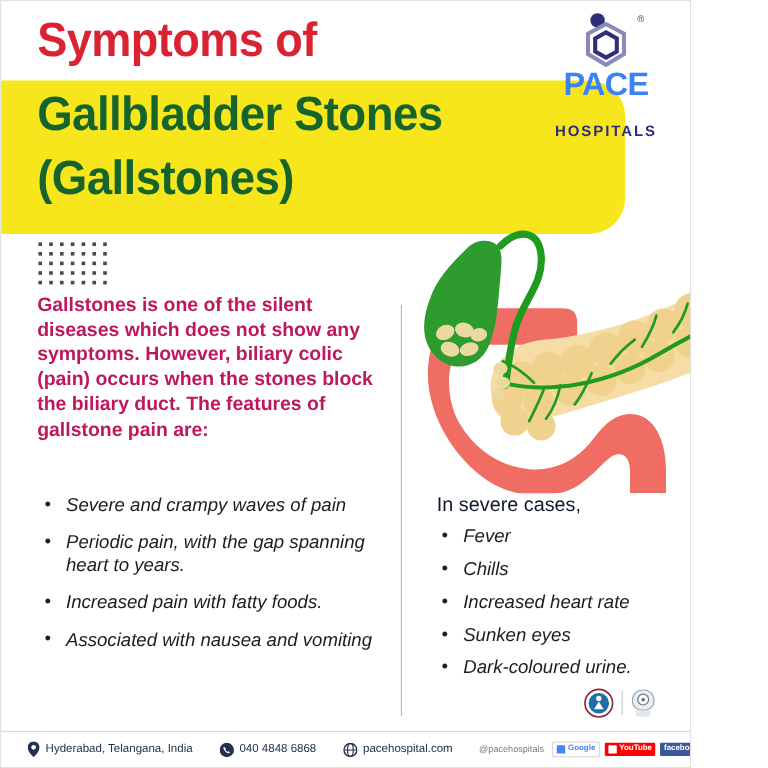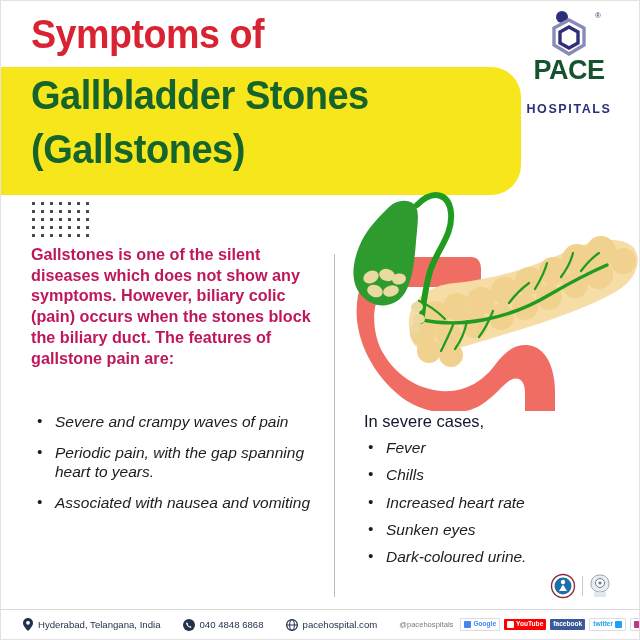--- a/index.html
+++ b/index.html
@@ -5,21 +5,21 @@
   html, body {
     margin: 0;
     padding: 0;
     background: #ffffff;
   }
   body {
     font-family: "Liberation Sans", sans-serif;
   }
   .poster {
     position: relative;
-    width: 640px;
+    width: 576px;
     height: 640px;
     background: #ffffff;
     overflow: hidden;
     box-sizing: border-box;
     border: 1px solid #e2e2e2;
   }
 
   
   .title-top {
     position: absolute;
@@ -75,21 +75,21 @@
   .logo-reg {
     position: absolute;
     right: 22px;
     top: 2px;
     font-size: 8px;
     color: #3b3b6d;
   }
   .logo-word {
     font-size: 27px;
     font-weight: bold;
-    color: #14532d;
+    color: #3b82f6;
     letter-spacing: -0.5px;
     line-height: 1;
     margin-top: -2px;
   }
   .logo-sub {
     font-size: 12.5px;
     font-weight: bold;
     color: #2e2e7a;
     letter-spacing: 1.6px;
     margin-top: 18px;
@@ -326,20 +326,21 @@
   </div>
 
   <div class="left-col">
     <p class="intro-text">Gallstones is one of the silent diseases which does not show any symptoms. However, biliary colic (pain) occurs when the stones block the biliary duct. The features of gallstone pain are:</p>
   </div>
 
   <div class="left-bullets">
     <ul class="bullets">
       <li>Severe and crampy waves of pain</li>
       <li>Periodic pain, with the gap spanning heart to years.</li>
+      <li>Increased pain with fatty foods.</li>
       <li>Associated with nausea and vomiting</li>
     </ul>
   </div>
 
   <div class="divider"></div>
 
   <div class="anatomy">
     <svg width="292" height="232" viewBox="0 0 292 232">
 
       <path d="M45 108

